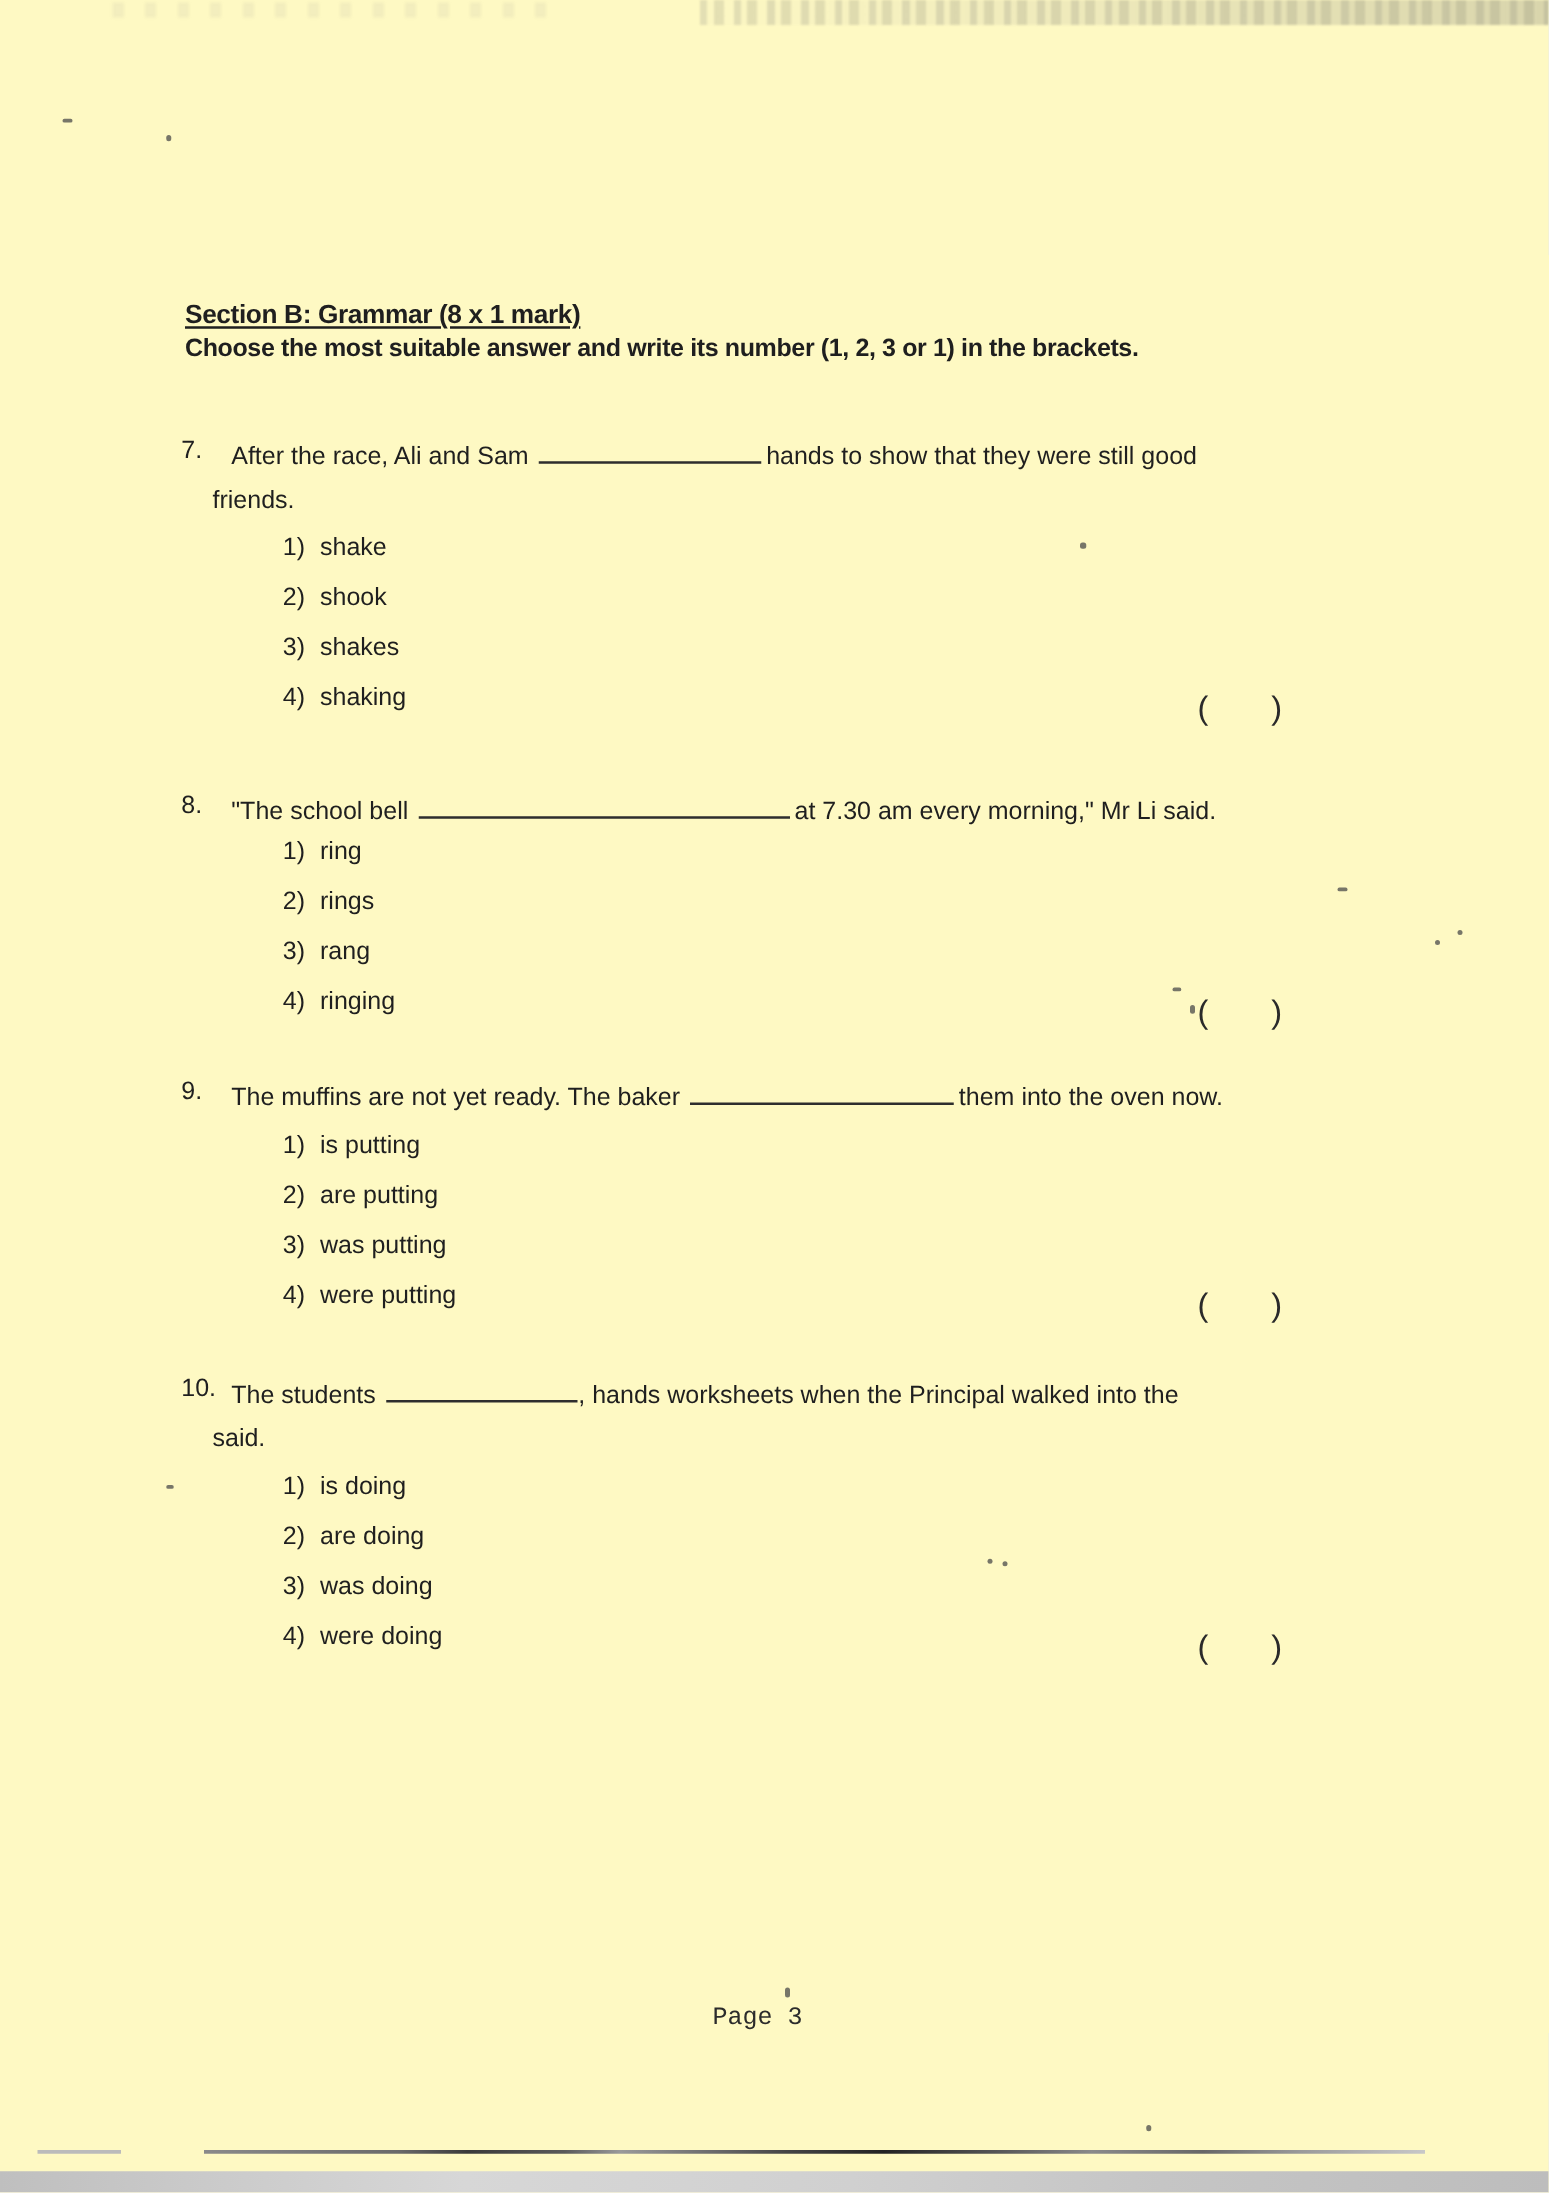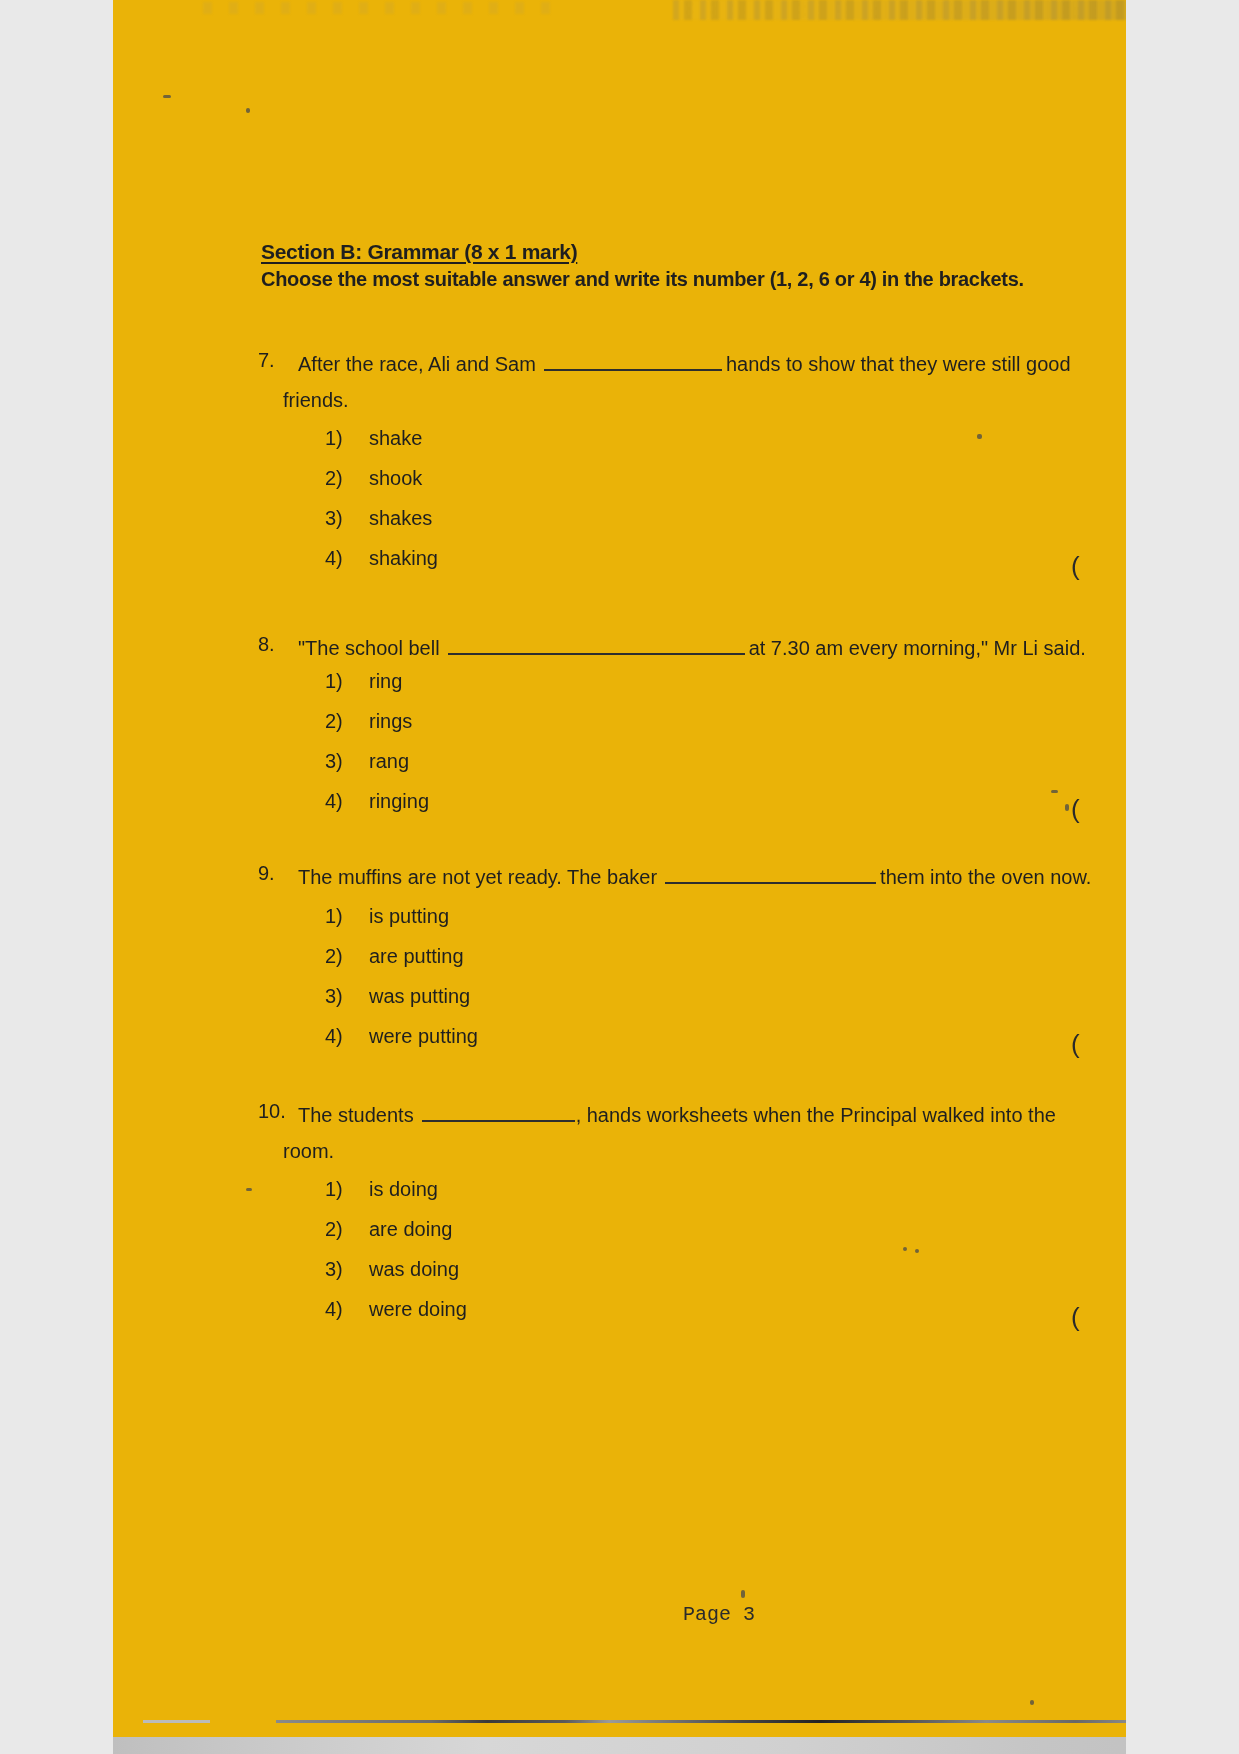--- a/index.html
+++ b/index.html
@@ -1,23 +1,24 @@
 <!DOCTYPE html>
 <html><head>
 <meta charset="utf-8">
 <style>
   html,body{margin:0;padding:0;background:#e9e9e9;}
   .page{
     position:relative;
-    width:1013px;height:1754px;
+    width:1239px;height:1754px;
     margin:0 auto;
-    background:#eab308;
+    background:#fef9c3;
     overflow:hidden;
     font-family:"Liberation Sans",sans-serif;
     color:#1f1f1f;
+    text-align:right;
   }
   .scan-wrap{position:absolute;inset:0;filter:blur(0.3px);}
   
   .section-title{
     position:absolute;left:148px;top:240px;
     font-size:21px;font-weight:bold;letter-spacing:-0.3px;
     text-decoration:underline;text-underline-offset:3px;text-decoration-thickness:2px;
     white-space:nowrap;
   }
   .instr{position:absolute;left:148px;font-size:20px;font-weight:bold;letter-spacing:-0.3px;white-space:nowrap;}
@@ -97,21 +98,21 @@
   }
   .speck{position:absolute;background:#4a4a4a;border-radius:2px;opacity:0.75;}
 </style>
 </head>
 <body>
 
 <div class="page">
   <div class="scan-wrap">
 
     <div class="section-title">Section B: Grammar (8 x 1 mark)</div>
-    <div class="instr instr1">Choose the most suitable answer and write its number (1, 2, 6 or 4) in the brackets.</div>
+    <div class="instr instr1">Choose the most suitable answer and write its number (1, 2, 3 or 1) in the brackets.</div>
 
     <section class="question q7">
       <span class="qnum">7.</span>
       <div class="qline"><span>After the race, Ali and Sam</span><span class="blank blank-q7"></span><span>hands to show that they were still good</span></div>
       <div class="qcont">friends.</div>
       <div class="opts">
         <div class="opt">
             <span class="onum">1)</span>
             <span class="olab">shake</span>
           </div>
@@ -175,21 +176,21 @@
             <span class="onum">4)</span>
             <span class="olab">were putting</span>
           </div>
       </div>
       <div class="bracket">(      )</div>
     </section>
 
     <section class="question q10">
       <span class="qnum">10.</span>
       <div class="qline"><span>The students</span><span class="blank blank-q10"></span><span>, hands worksheets when the Principal walked into the</span></div>
-      <div class="qcont">room.</div>
+      <div class="qcont">said.</div>
       <div class="opts">
         <div class="opt">
             <span class="onum">1)</span>
             <span class="olab">is doing</span>
           </div>
         <div class="opt">
             <span class="onum">2)</span>
             <span class="olab">are doing</span>
           </div>
         <div class="opt">

